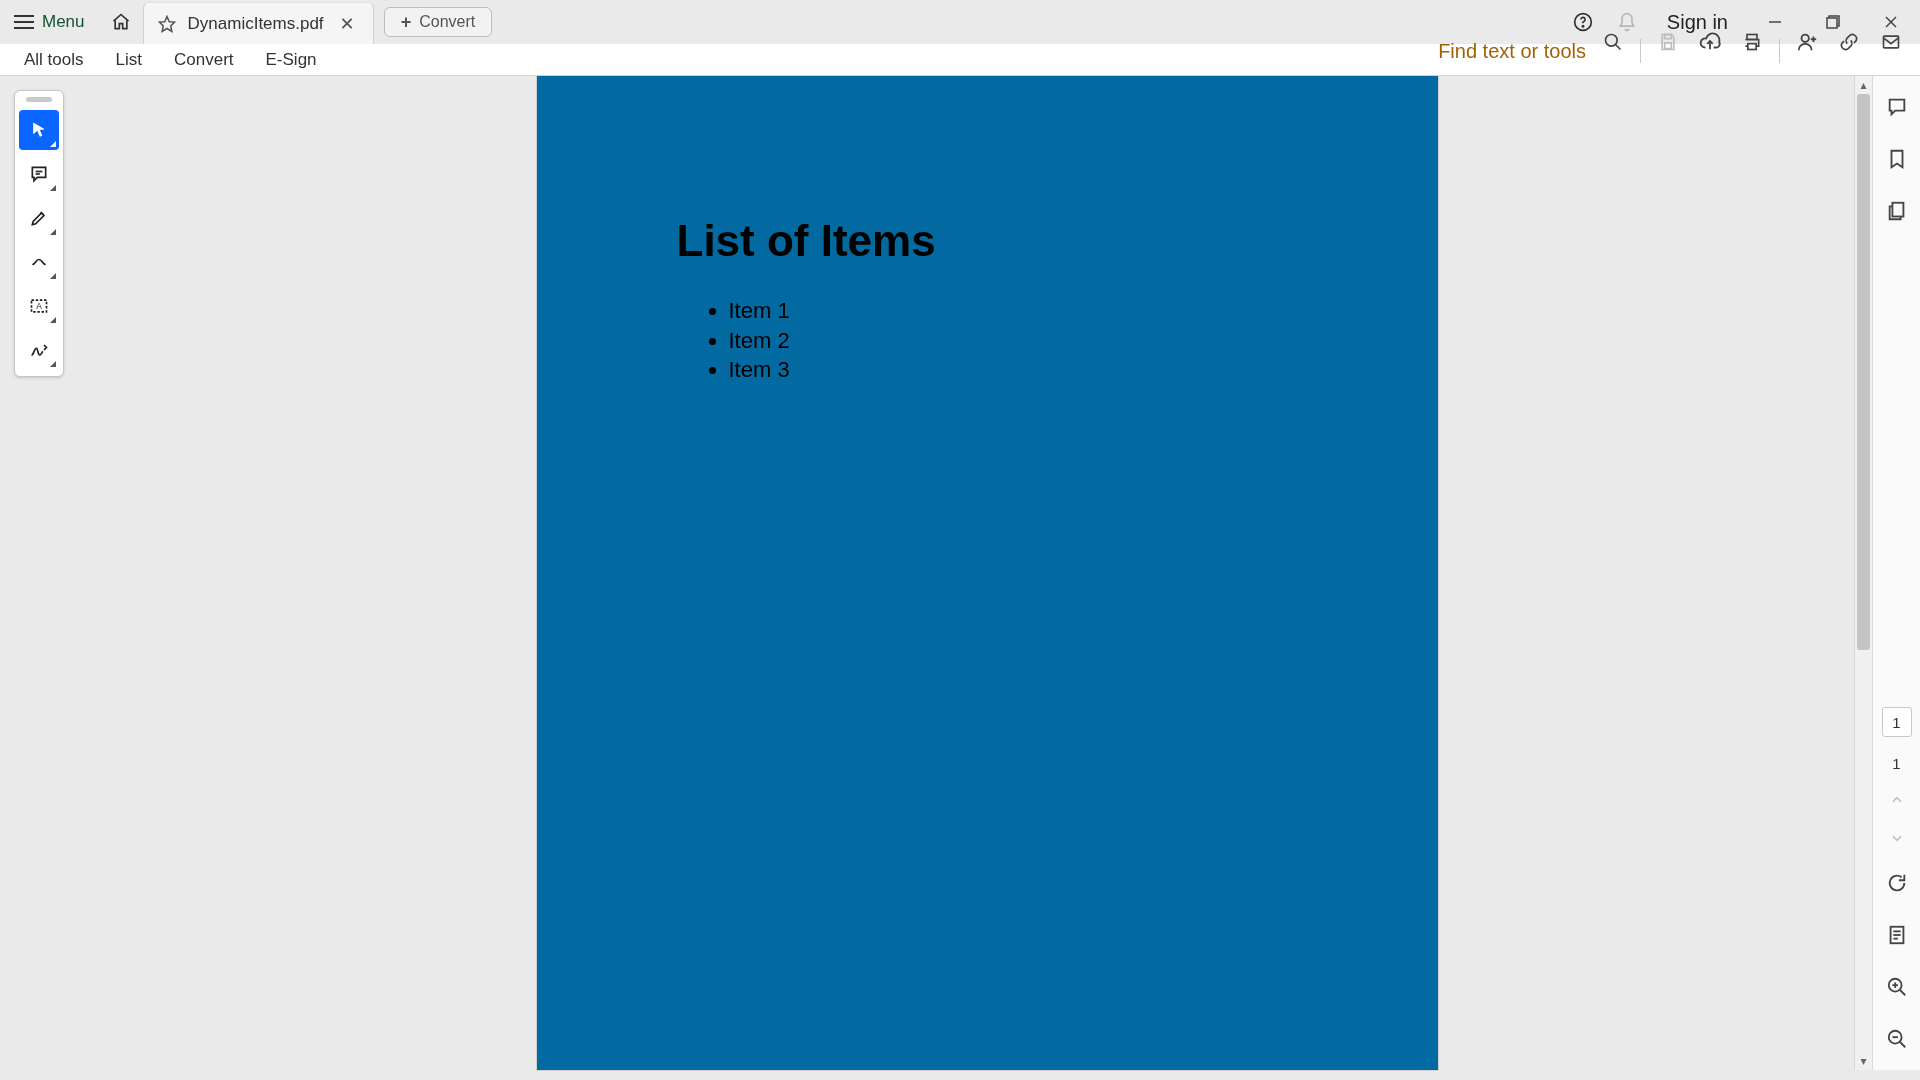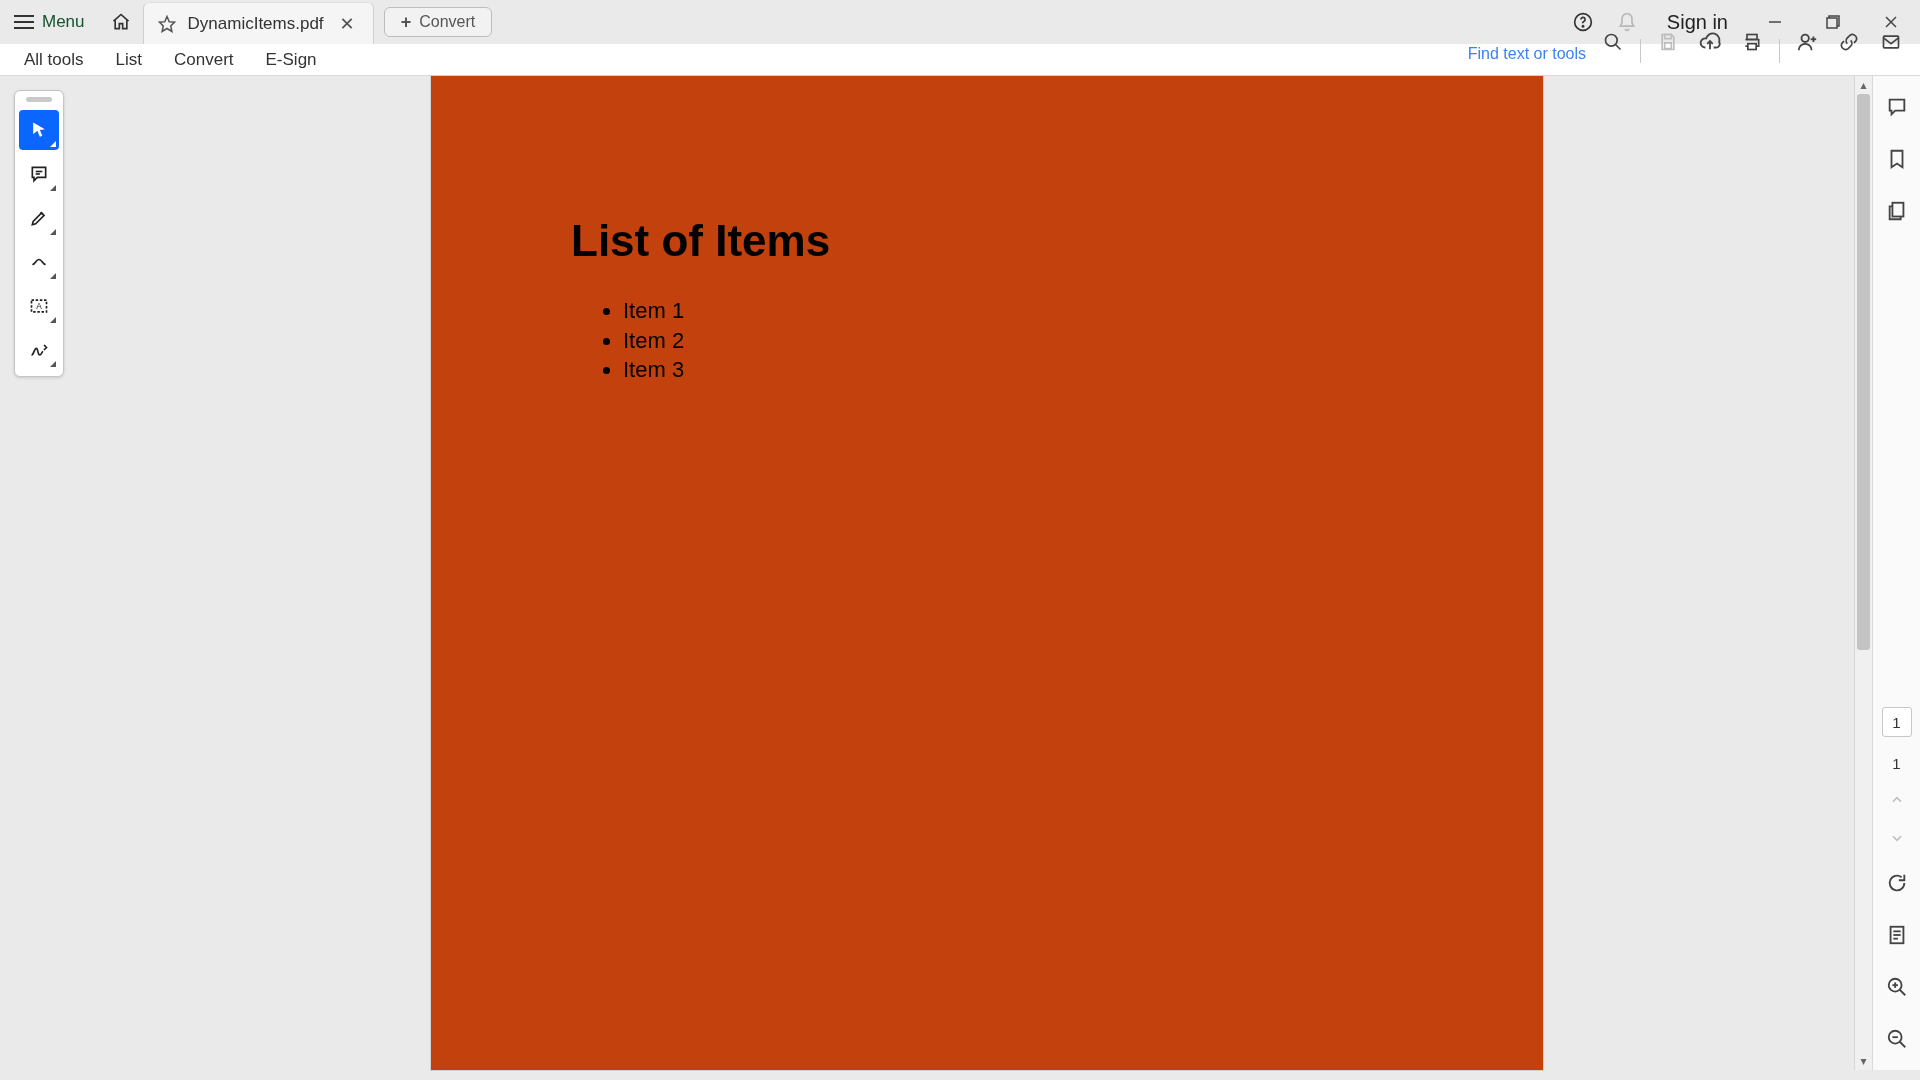--- a/index.html
+++ b/index.html
@@ -52,21 +52,21 @@
   
   .toolbar {
     height: 32px; background:#fff; border-bottom:1px solid #d9d9d9;
     display:flex; align-items:flex-end; padding:12px 8px;
   }
   .toolbar .tb-item {
     padding:0 16px; font-size:17px; color:#333; cursor:pointer;
     height:100%; display:flex; align-items:center;
   }
   .toolbar-spacer { flex:1; }
-  .find-label { font-size:16px; color:#3b82f6; padding-right:6px; }
+  .find-label { font-size:20px; color:#a16207; padding-right:6px; }
   .tb-icon {
     width:42px; height:42px; display:flex; align-items:center; justify-content:center;
     cursor:pointer; color:#444;
   }
   .tb-sep { width:1px; height:24px; background:#c8c8c8; margin:0 6px; }
 
   
   .main {
     position:relative; height: calc(1080px - 44px - 42px);
     background:#eaeaea; display:flex;
@@ -90,21 +90,21 @@
     position:absolute; right:3px; bottom:3px;
     width:0; height:0; border-style:solid;
     border-width:0 0 6px 6px; border-color:transparent transparent #555 transparent;
   }
   .pal-btn.active .corner { border-color:transparent transparent #fff transparent; }
 
   
   .doc-wrap { flex:1; display:flex; justify-content:center; padding-top:0; }
   .page {
     margin-left:120px; 
-    width:1112px; height:100%; background:#c2410c;
+    width:901px; height:100%; background:#0369a1;
     box-shadow:0 0 0 1px #d0d0d0;
     padding:140px 140px 0 140px;
     font-family: "Times New Roman", serif; color:#000;
   }
   .page h1 { font-size:44px; font-weight:700; margin-bottom:30px; }
   .page ul { list-style:disc; padding-left:52px; font-size:22px; line-height:1.35; }
 
   
   .vscroll {
     width:18px; background:#f0f0f0; border-left:1px solid #d5d5d5;

